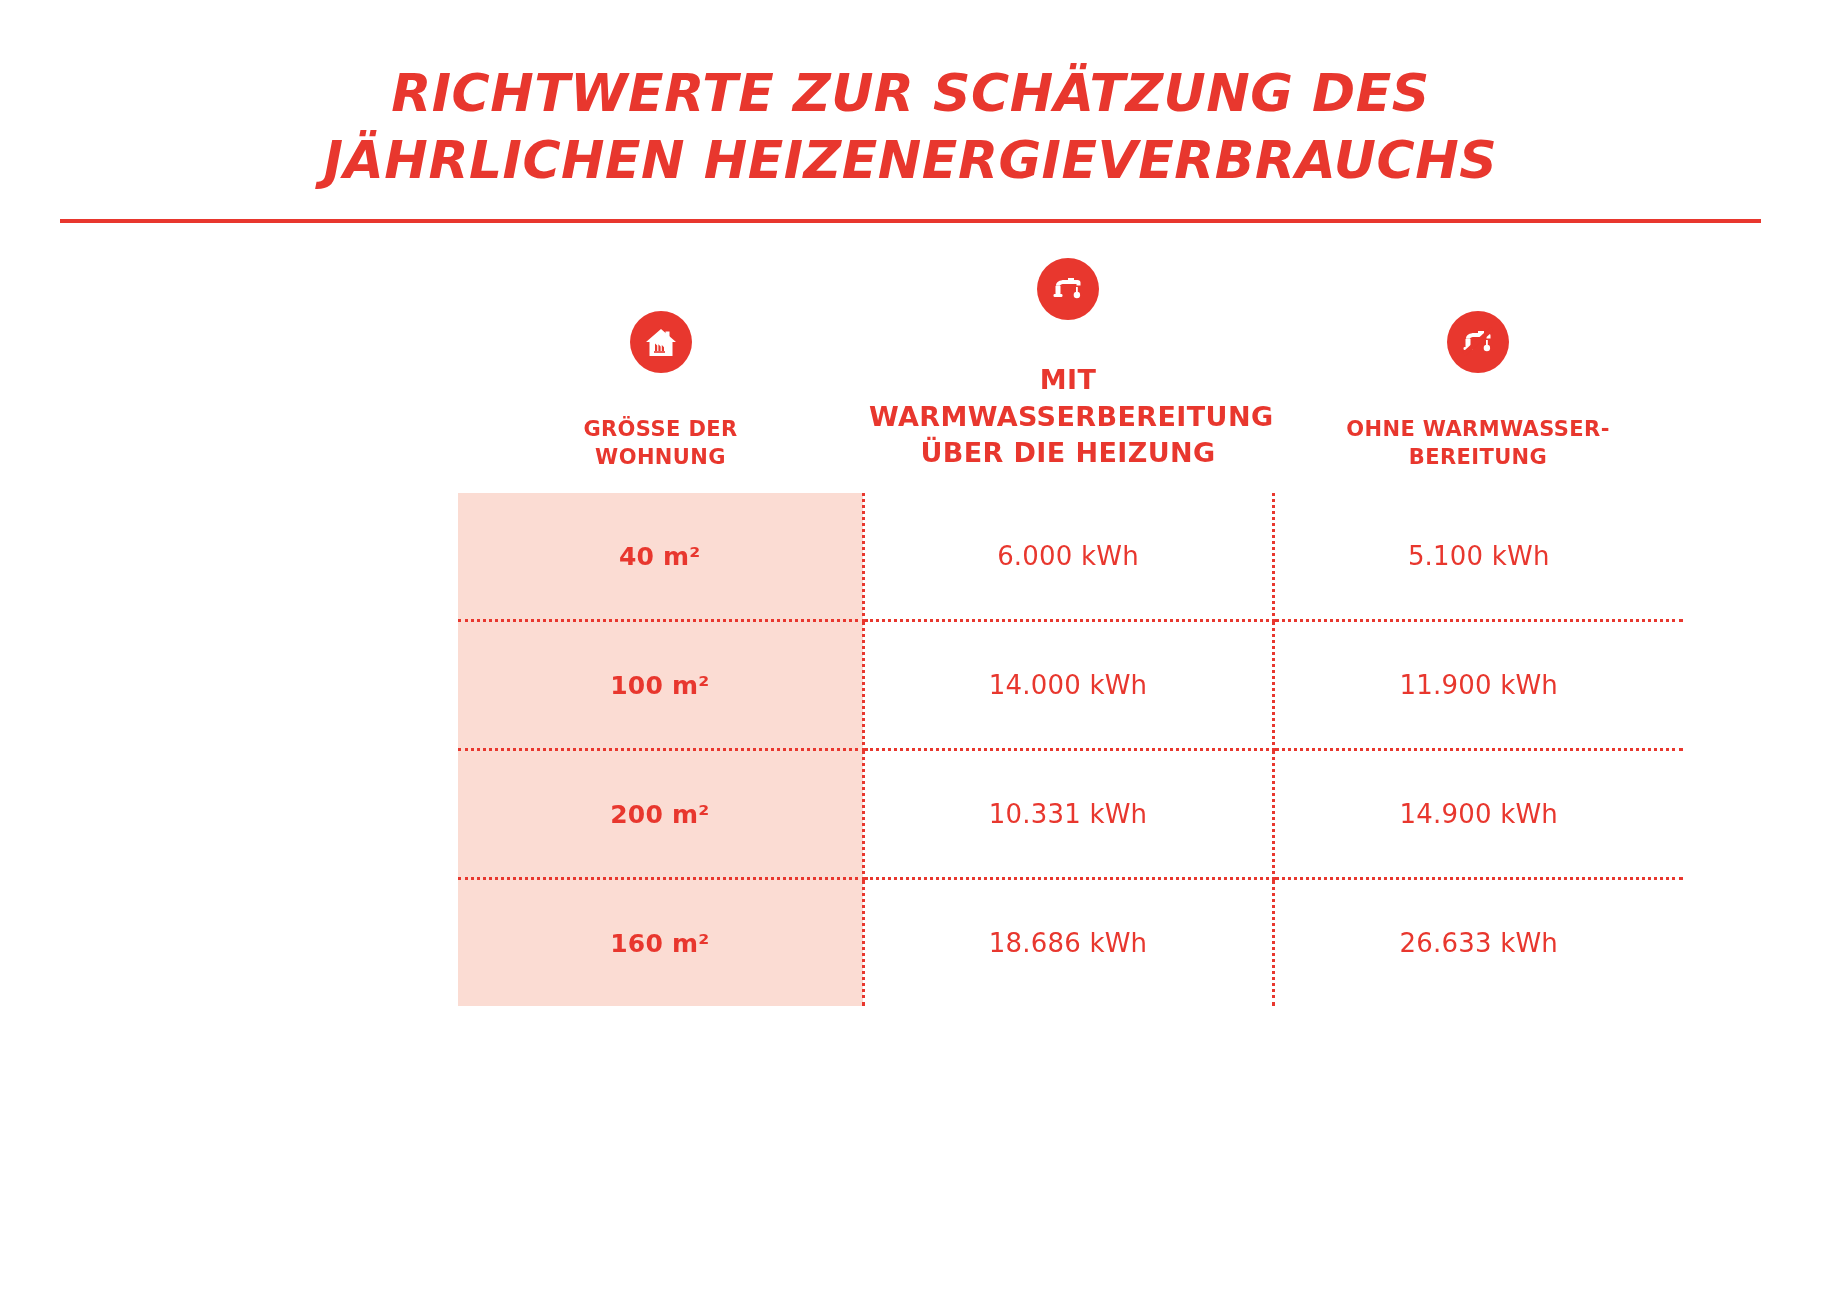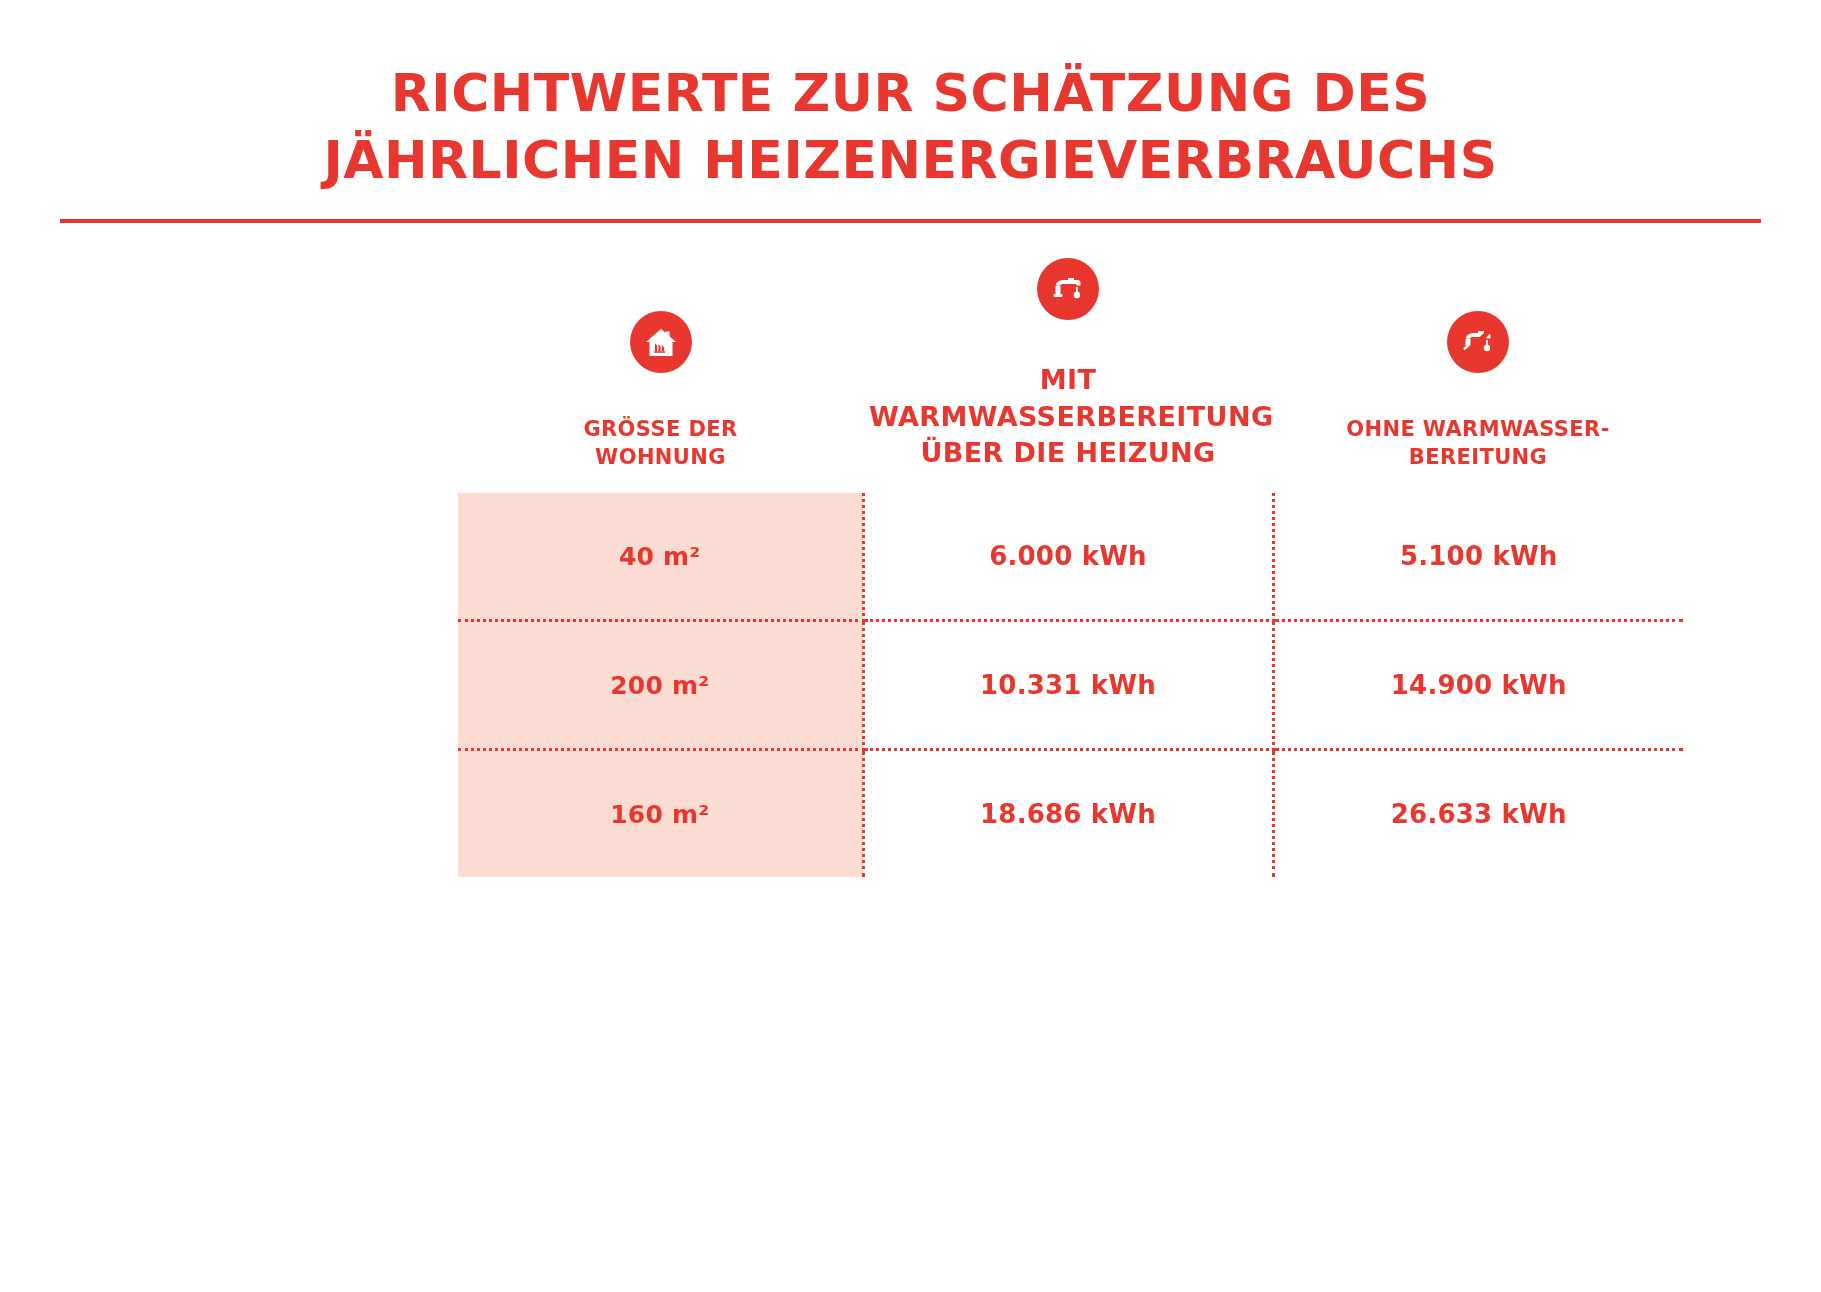--- a/index.html
+++ b/index.html
@@ -23,20 +23,21 @@
     box-sizing: border-box;
   }
 
   
   .title-block {
     padding: 60px 60px 0 60px;
     text-align: center;
   }
   .title {
     font-family: "DejaVu Sans", sans-serif;
+    font-style: italic;
     font-weight: 700;
     font-size: 52px;
     line-height: 1.28;
     letter-spacing: 0.5px;
     color: #e8372e;
     margin: 0 auto;
     max-width: 1300px;
     text-transform: uppercase;
   }
   .title-rule {
@@ -100,21 +101,21 @@
     font-family: "DejaVu Sans", sans-serif;
     font-size: 26px;
     color: #e8372e;
     letter-spacing: 0.2px;
   }
   td.cell.size {
     background: #fbdcd3;
     font-weight: 700;
     font-size: 25px;
   }
-  td.cell.val { font-weight: 700; }
+  td.cell.val { font-weight: 400; }
 
   
   tbody tr:not(:last-child) td.cell {
     border-bottom: 3px dotted #e8372e;
   }
   td.cell.size,
   td.cell.mit {
     border-right: 3px dotted #e8372e;
     margin-left: 8px;
   }
@@ -182,20 +183,25 @@
           </th>
         </tr>
       </thead>
       <tbody>
         <tr>
           <td class="cell size">40 m²</td>
           <td class="cell val mit">6.000 kWh</td>
           <td class="cell val ohne">5.100 kWh</td>
         </tr>
         <tr>
+          <td class="cell size">100 m²</td>
+          <td class="cell val mit">14.000 kWh</td>
+          <td class="cell val ohne">11.900 kWh</td>
+        </tr>
+        <tr>
           <td class="cell size">200 m²</td>
           <td class="cell val mit">10.331 kWh</td>
           <td class="cell val ohne">14.900 kWh</td>
         </tr>
         <tr>
           <td class="cell size">160 m²</td>
           <td class="cell val mit">18.686 kWh</td>
           <td class="cell val ohne">26.633 kWh</td>
         </tr>
       </tbody>

